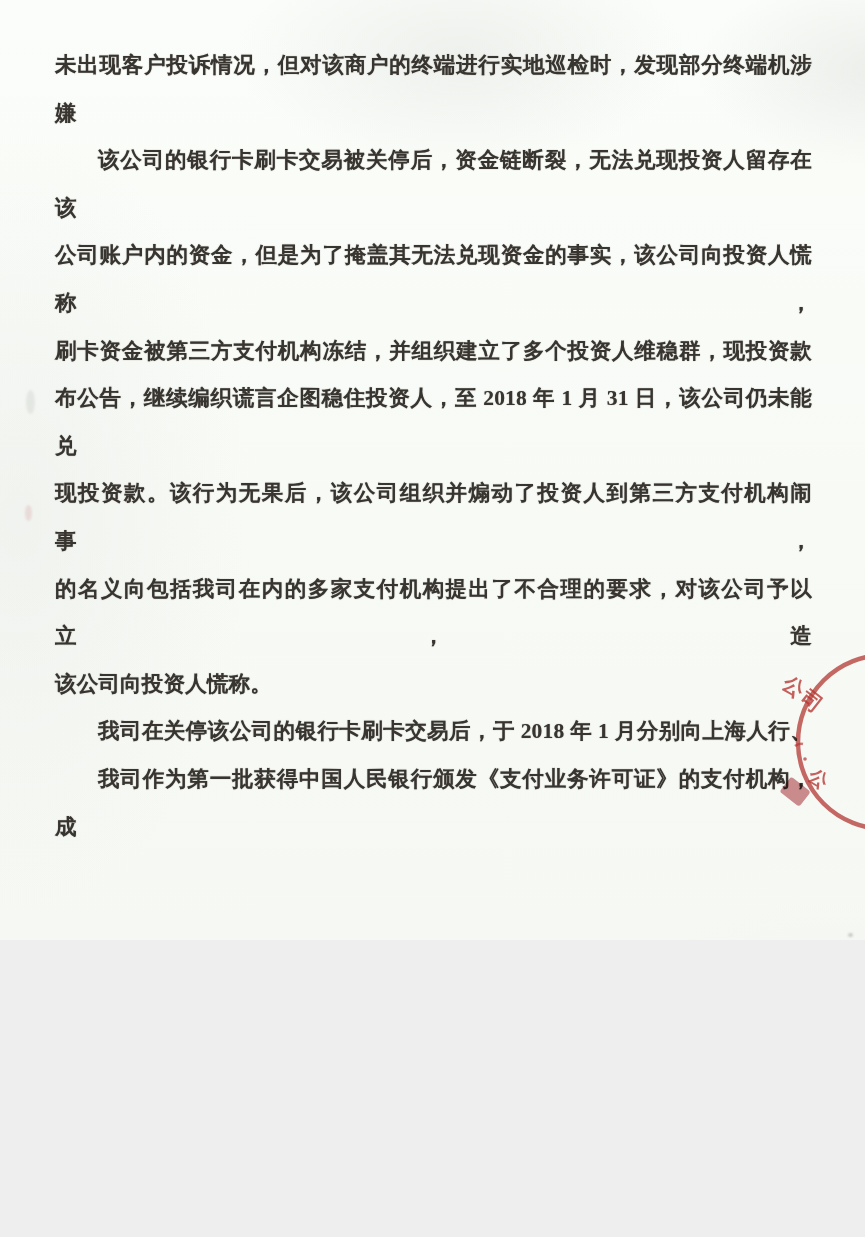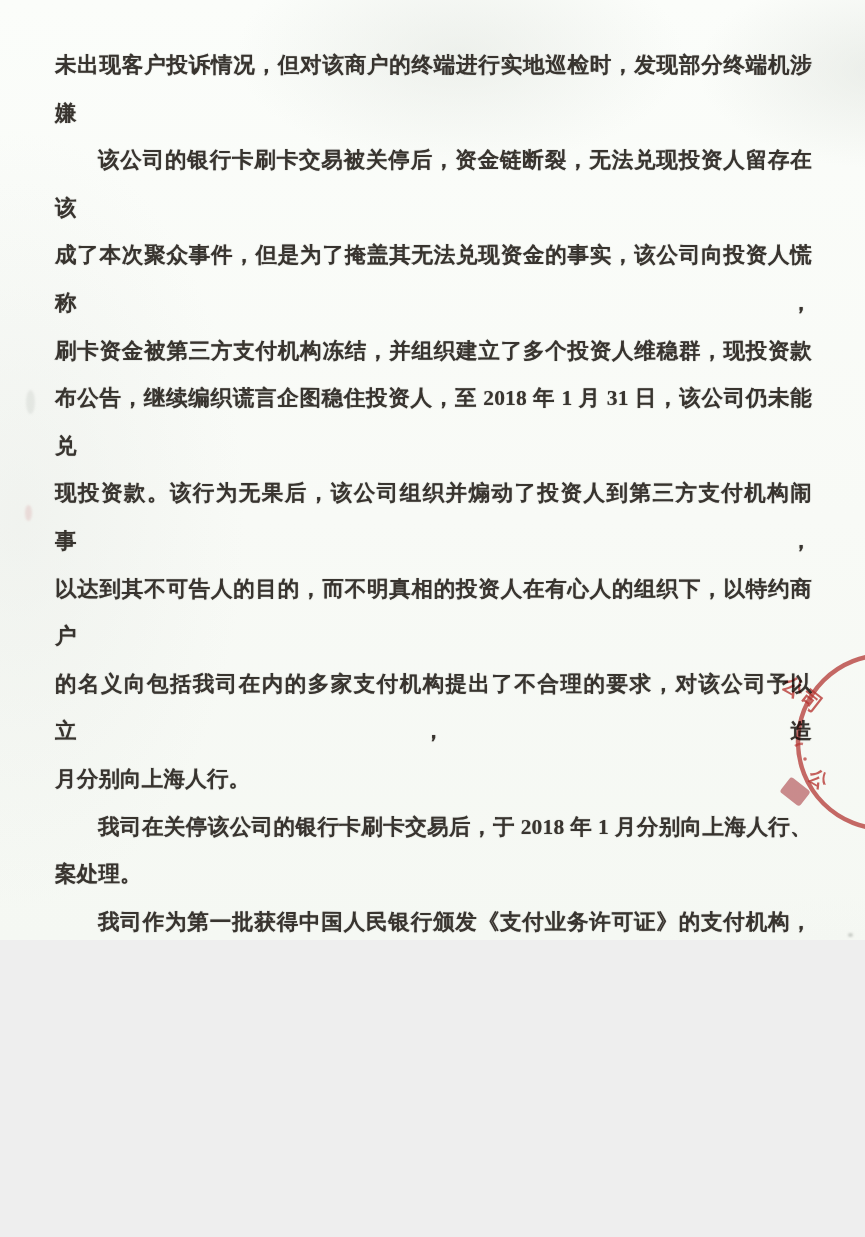--- a/index.html
+++ b/index.html
@@ -64,30 +64,28 @@
 </head>
 <body>
 
 <div class="page">
 
   <div class="content">
 
     <p class="line full">未出现客户投诉情况，但对该商户的终端进行实地巡检时，发现部分终端机涉嫌</p>
 
     <p class="line full indent">该公司的银行卡刷卡交易被关停后，资金链断裂，无法兑现投资人留存在该</p>
-    <p class="line full">成了本次聚众事件，但是为了掩盖其无法兑现资金的事实，该公司向投资人慌称，</p>
+    <p class="line full">公司账户内的资金，但是为了掩盖其无法兑现资金的事实，该公司向投资人慌称，</p>
     <p class="line full">刷卡资金被第三方支付机构冻结，并组织建立了多个投资人维稳群，现投资款</p>
     <p class="line full">布公告，继续编织谎言企图稳住投资人，至 2018 年 1 月 31 日，该公司仍未能兑</p>
     <p class="line full">现投资款。该行为无果后，该公司组织并煽动了投资人到第三方支付机构闹事，</p>
-    <p class="line full">以达到其不可告人的目的，而不明真相的投资人在有心人的组织下，以特约商户</p>
     <p class="line full">的名义向包括我司在内的多家支付机构提出了不合理的要求，对该公司予以立，造</p>
-    <p class="line">月分别向上海人行。</p>
+    <p class="line">该公司向投资人慌称。</p>
 
     <p class="line full indent">我司在关停该公司的银行卡刷卡交易后，于 2018 年 1 月分别向上海人行、</p>
-    <p class="line">案处理。</p>
 
     <p class="line full indent">我司作为第一批获得中国人民银行颁发《支付业务许可证》的支付机构，成</p>
 
   </div>
 
   <svg class="seal seal-main" width="190" height="190" viewBox="0 0 190 190" xmlns="http://www.w3.org/2000/svg" xmlns:xlink="http://www.w3.org/1999/xlink">
     <defs>
       <path id="ringPath" d="M 51.2,138.8 A 62,62 0 1 1 138.8,138.8" fill="none"></path>
     </defs>
     <circle cx="95" cy="95" r="79" fill="none" stroke="rgba(191,54,52,0.82)" stroke-width="5"></circle>

